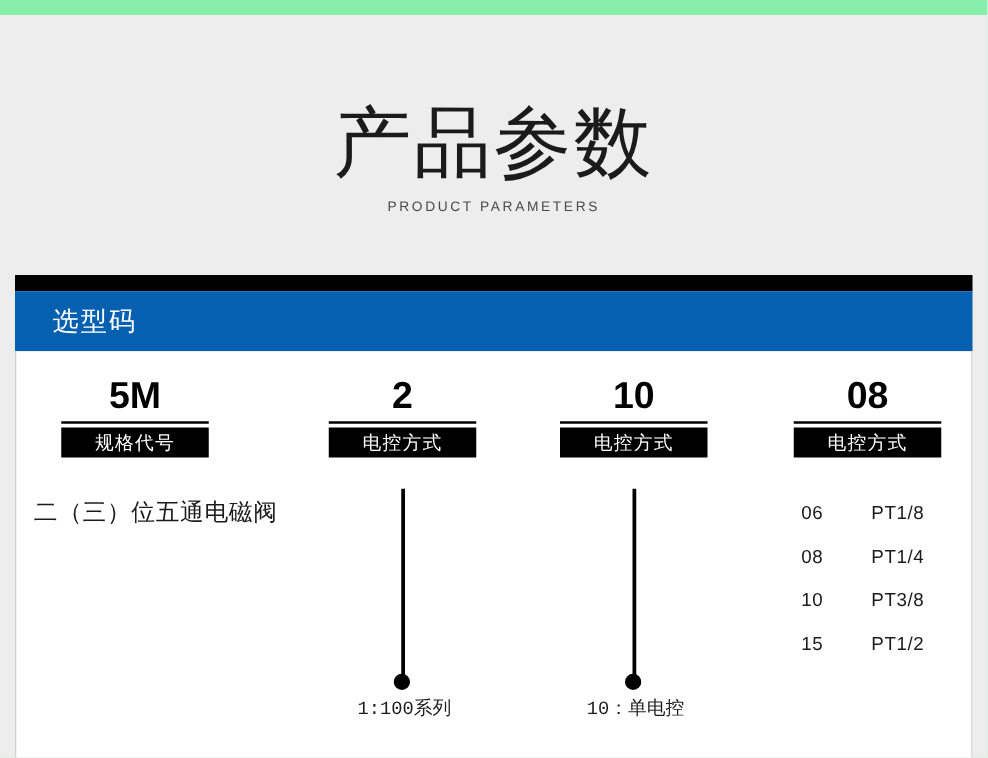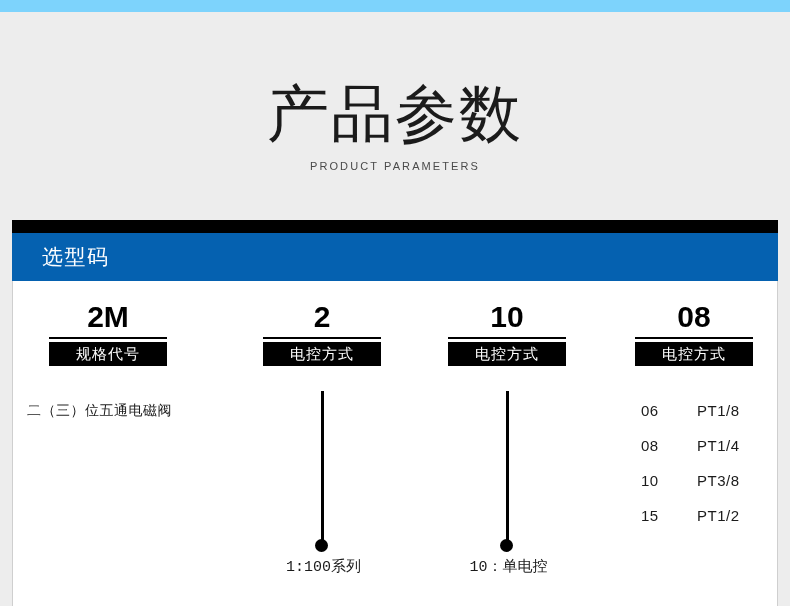--- a/index.html
+++ b/index.html
@@ -12,21 +12,21 @@
     background: #ffffff;
     font-family: "Liberation Sans", "DejaVu Sans", sans-serif;
     overflow: hidden;
   }
 
   
   .page {
     position: relative;
     width: 790px;
     height: 606px;
-    background: #7dd3fc;
+    background: #86efac;
   }
   .gray-field {
     position: absolute;
     left: 0;
     top: 12px;
     width: 790px;
     height: 594px;
     background: #ededed;
   }
 
@@ -187,21 +187,21 @@
     letter-spacing: 1px;
     white-space: nowrap;
   }
 
   
   .desc {
     position: absolute;
     left: 6px;
     top: 118px;
     font-family: "DejaVu Sans", "Liberation Sans", sans-serif;
-    font-size: 14px;
+    font-size: 19px;
     line-height: 22px;
     color: #1b1b1b;
     white-space: nowrap;
     letter-spacing: 0.5px;
   }
 
   
   .connector {
     position: absolute;
     top: 110px;
@@ -268,21 +268,21 @@
     <div class="card-topstrip"></div>
 
     <div class="card-header">
       <div class="card-title">选型码</div>
     </div>
 
     <div class="card-body">
 
       <div class="col col-0">
         <div class="code-wrap code-0">
-          <div class="code-value">2M</div>
+          <div class="code-value">5M</div>
           <div class="code-rule"></div>
           <div class="code-label">规格代号</div>
         </div>
         <div class="desc">二（三）位五通电磁阀</div>
       </div>
 
       <div class="col col-1">
         <div class="code-wrap code-1">
           <div class="code-value">2</div>
           <div class="code-rule"></div>

